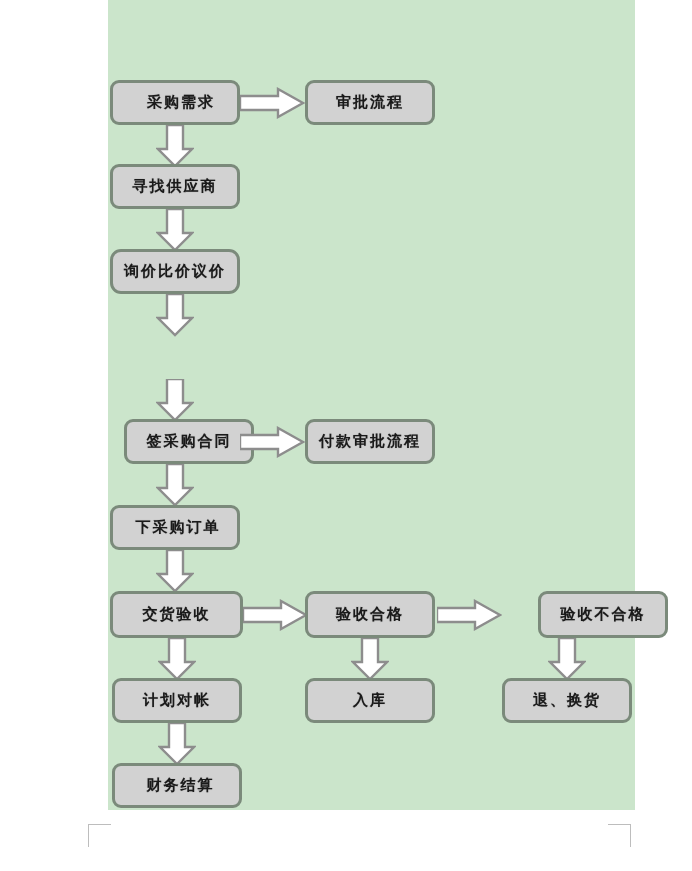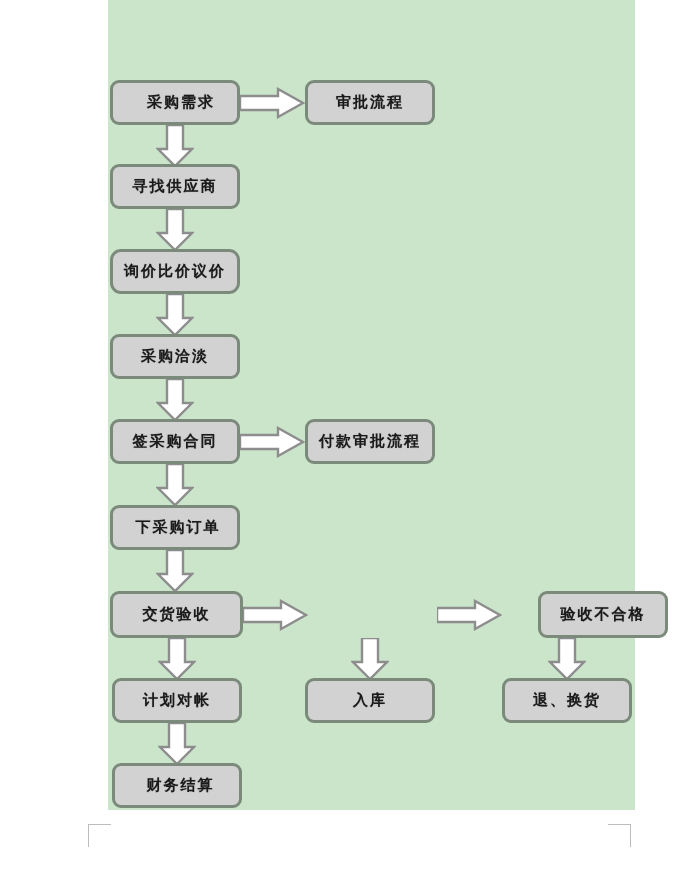--- a/index.html
+++ b/index.html
@@ -103,29 +103,28 @@
     </div>
 
     <div class="node" style="left:2px; top:249px; width:130px; height:45px;border-radius:11px;">询价比价议价</div>
 
     <div class="arrow" style="left:48px; top:294px; width:38px; height:43px;">
       <svg width="38" height="43" viewBox="0 0 38 43">
         <polygon class="arrow-body" points="11,0 27,0 27,24 36,24 19,41 2,24 11,24"></polygon>
       </svg>
     </div>
 
-    <div class="node" style="left:2px; top:334px; width:130px; height:45px;">采购洽淡</div>
 
     <div class="arrow" style="left:48px; top:379px; width:38px; height:43px;">
       <svg width="38" height="43" viewBox="0 0 38 43">
         <polygon class="arrow-body" points="11,0 27,0 27,24 36,24 19,41 2,24 11,24"></polygon>
       </svg>
     </div>
 
-    <div class="node" style="left:2px; top:419px; width:130px; height:45px;">签采购合同</div>
+    <div class="node" style="left:16px; top:419px; width:130px; height:45px;">签采购合同</div>
 
     <div class="arrow" style="left:132px; top:426px; width:65px; height:32px;">
       <svg width="65" height="32" viewBox="0 0 65 32">
         <polygon class="arrow-body" points="0,9 38,9 38,2 63,16 38,30 38,23 0,23"></polygon>
       </svg>
     </div>
 
     <div class="node" style="left:197px; top:419px; width:130px; height:45px;">付款审批流程</div>
 
     <div class="arrow" style="left:48px; top:464px; width:38px; height:43px;">
@@ -143,20 +142,21 @@
     </div>
 
     <div class="node" style="left:2px; top:591px; width:133px; height:47px;">交货验收</div>
 
     <div class="arrow" style="left:135px; top:599px; width:65px; height:32px;">
       <svg width="65" height="32" viewBox="0 0 65 32">
         <polygon class="arrow-body" points="0,9 38,9 38,2 63,16 38,30 38,23 0,23"></polygon>
       </svg>
     </div>
 
+    <div class="node" style="left:197px; top:591px; width:130px; height:47px;">验收合格</div>
 
     <div class="arrow" style="left:329px; top:599px; width:65px; height:32px;">
       <svg width="65" height="32" viewBox="0 0 65 32">
         <polygon class="arrow-body" points="0,9 38,9 38,2 63,16 38,30 38,23 0,23"></polygon>
       </svg>
     </div>
 
     <div class="node" style="left:402px; top:591px; width:130px; height:47px;margin-left:28px;">验收不合格</div>
 
     <div class="arrow" style="left:50px; top:638px; width:38px; height:43px;">

